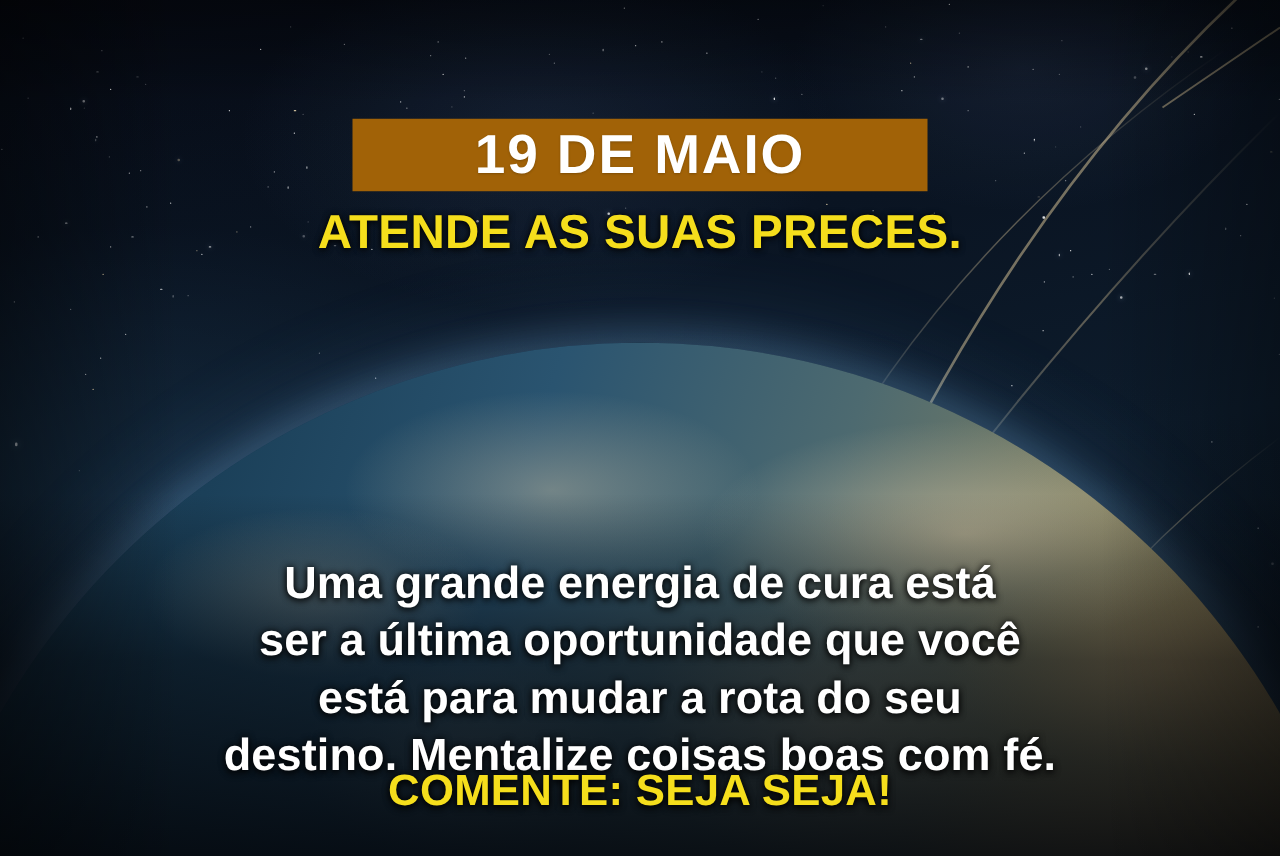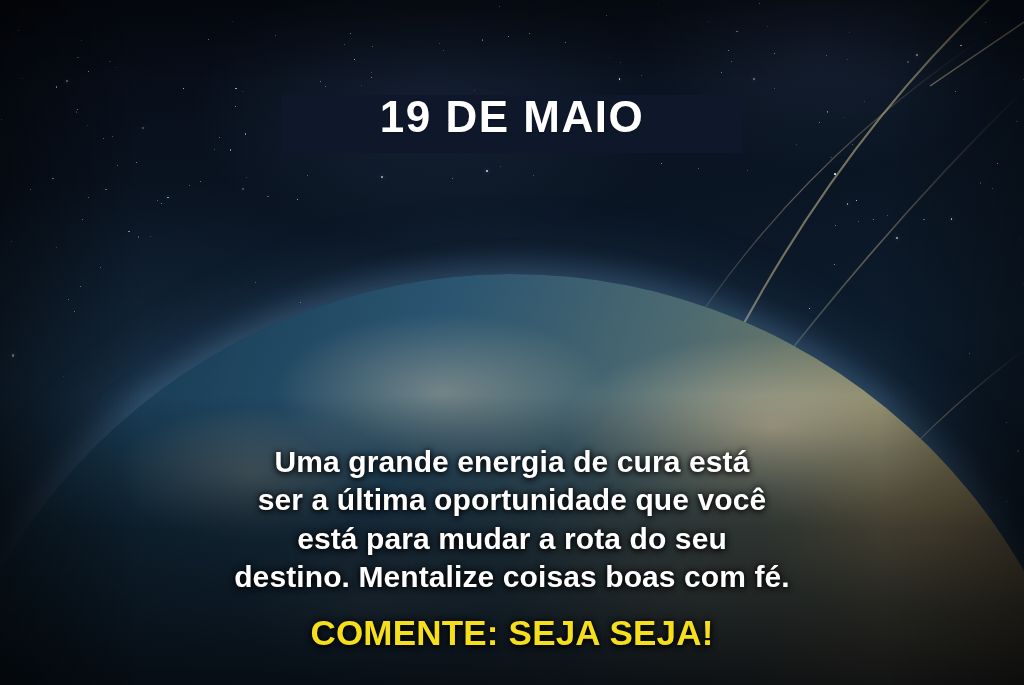--- a/index.html
+++ b/index.html
@@ -158,23 +158,23 @@
     z-index: 5;
   }
 
   .date-banner {
     position: absolute;
     left: 50%;
     top: 95px;
     transform: translateX(-50%);
     width: 460px;
     height: 58px;
-    background: #0f172a;
+    background: #a16207;
     display: flex;
-    align-items: flex-start;
+    align-items: center;
     justify-content: center;
   }
   .date-banner-text {
     color: #ffffff;
     font-size: 44px;
     font-weight: 700;
     letter-spacing: 1.5px;
     line-height: 1;
     white-space: nowrap;
     text-shadow: 0 1px 2px rgba(0,0,0,0.22);
@@ -196,21 +196,21 @@
     padding: 0 28px;
   }
   .headline-line { display: block; }
 
   .body-copy {
     position: absolute;
     left: 0; right: 0;
     top: 443px;
     text-align: center;
     color: #ffffff;
-    font-size: 30px;
+    font-size: 36px;
     font-weight: 700;
     line-height: 1.28;
     letter-spacing: 0.1px;
     padding: 0 56px;
     text-shadow:
       0 0 6px rgba(0,0,0,0.85),
       0 2px 6px rgba(0,0,0,0.75);
   }
   .body-line { display: block; white-space: nowrap; }
 
@@ -439,20 +439,21 @@
   <div class="bottom-shade"></div>
   <div class="edge-vignette"></div>
 
   <div class="content">
 
     <div class="date-banner">
       <span class="date-banner-text">19 DE MAIO</span>
     </div>
 
     <div class="headline">
+      <span class="headline-line">ATENDE AS SUAS PRECES.</span>
     </div>
 
     <div class="body-copy">
       <span class="body-line">Uma grande energia de cura está</span>
       <span class="body-line">ser a última oportunidade que você</span>
       <span class="body-line">está para mudar a rota do seu</span>
       <span class="body-line">destino. Mentalize coisas boas com fé.</span>
     </div>
 
     <div class="cta">COMENTE: SEJA SEJA!</div>

